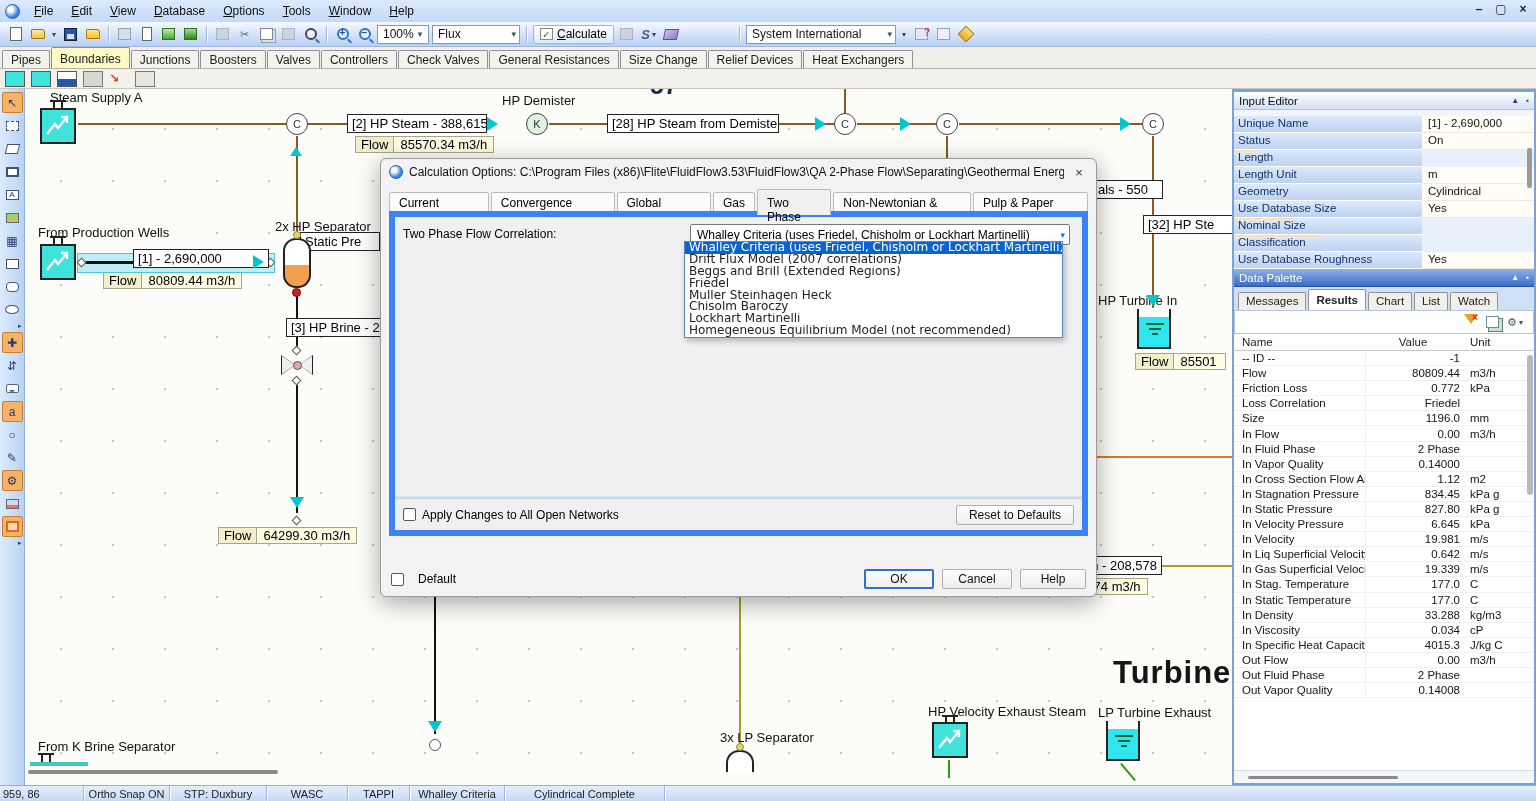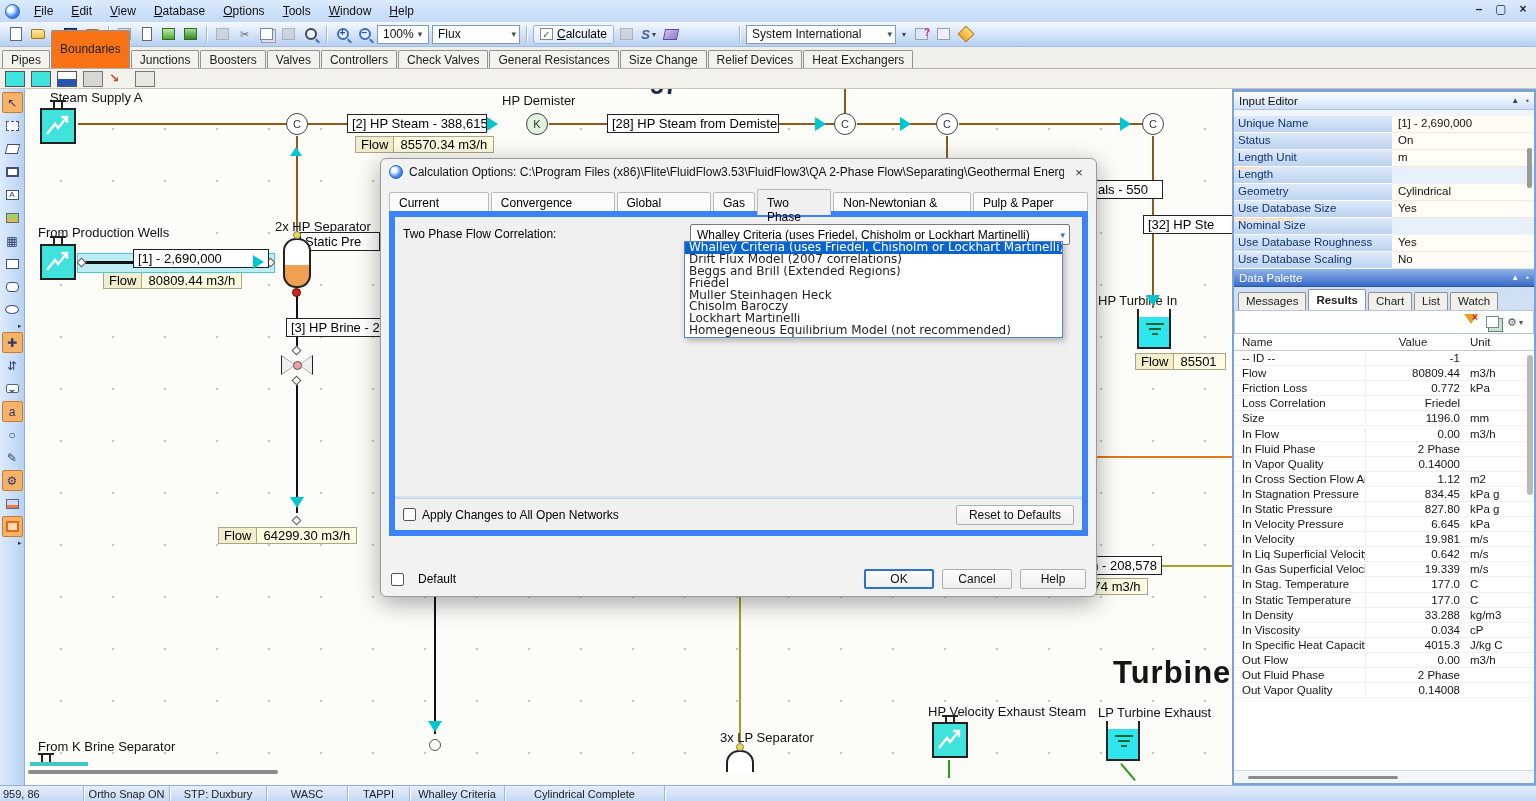--- a/index.html
+++ b/index.html
@@ -42,21 +42,21 @@
   .ic-lasso { color:#4a5a8a; font-size:13px; font-weight:bold; font-style:italic;}
   .ic-book { width:14px; height:11px; background:linear-gradient(135deg,#cfc2ee,#8f7ad0); border:1px solid #5a4a9a; transform:skewX(-12deg);}
   .ic-q { color:#c03a9a; font-weight:bold; }
   .ic-diamond { width:12px; height:12px; background:linear-gradient(#ffe27a,#f0a81e); border:1px solid #b07a10; transform:rotate(45deg);}
 
   
   .ftabs { position:absolute; left:0; top:47px; width:1536px; height:22px; background:#f0efe9; border-bottom:1px solid #b5b2a8;
     display:flex; align-items:flex-end; padding-left:2px;}
   .ftab { border:1px solid #8f9099; border-bottom:none; background:#f4f2ec; padding:2px 8px 3px; margin-right:1px;
     border-radius:2px 2px 0 0; color:#222; height:18px; }
-  .ftab.active { background:#f97316; height:38px; padding-top:11px; position:relative; z-index:2; }
+  .ftab.active { background:#fef9c3; height:21px; padding-top:4px; position:relative; z-index:2; }
 
   
   .palrow { position:absolute; left:0; top:69px; width:1536px; height:20px; background:#f2f1ec; border-bottom:1px solid #c9c6bc;
     display:flex; align-items:center; gap:6px; padding-left:5px;}
   .pic { width:20px; height:16px; border:1px solid #555; position:relative; background:#fff;}
   .pic.cyan { background:#3fe3dc; }
   .pic.half::after{content:"";position:absolute;left:0;bottom:0;width:100%;height:7px;background:#2456b0;}
   .pic.grey { background:#d8d8d2; border-color:#777;}
   .pic.flare { border:none; background:none; color:#d83a10; font-weight:bold; font-size:12px;}
 
@@ -152,21 +152,21 @@
   .panel { position:absolute; left:1232px; top:89px; width:304px; height:696px; background:#e7f0fb;
     border:2px solid #7aa2d8; border-top-width:3px; display:flex; flex-direction:column; font-size:11.5px; }
   .phdr { height:18px; background:linear-gradient(#fdfeff,#cfe0f6); border-bottom:1px solid #aac4e4;
     display:flex; align-items:center; padding:0 5px; color:#111;}
   .phdr .t { flex:1; }
   .phdr .mini { font-size:8px; color:#345; margin-left:7px;}
   .phdr.dark { background:linear-gradient(#8fb3e8,#3a6cc8); color:#fff; border-bottom:1px solid #2a54a0;}
   .phdr.dark .mini { color:#fff; }
   .iegap { height:6px; background:#f2f6fc; }
   .ierow { display:flex; height:17px; }
-  .ierow .l { width:158px; background:linear-gradient(#dce9fa,#bdd3ef); color:#14336e; padding:1px 4px; border-bottom:1px solid #fff; overflow:hidden; white-space:nowrap;}
+  .ierow .l { width:188px; background:linear-gradient(#dce9fa,#bdd3ef); color:#14336e; padding:1px 4px; border-bottom:1px solid #fff; overflow:hidden; white-space:nowrap;}
   .ierow .v { flex:1; background:#fffdf6; padding:1px 6px; border-bottom:1px solid #f0ead8; overflow:hidden; white-space:nowrap; color:#111;}
   .ierow .v.hl { background:#f9dfc0; }
   .dptabs { height:23px; background:#cfe0f5; display:flex; align-items:flex-end; padding:3px 4px 0; gap:2px;}
   .dptab { border:1px solid #8f9099; border-bottom:none; background:#f0efe9; padding:2px 7px; border-radius:2px 2px 0 0; height:18px; color:#222;}
   .dptab.active { background:#fff; height:21px; padding-top:4px; font-weight:bold;}
   .dptools { height:24px; background:#fff; border:1px solid #b8c6da; display:flex; align-items:center; justify-content:flex-end; gap:8px; padding:0 10px;}
   .funnel { width:0; height:0; border:7px solid transparent; border-top:10px solid #e8a02a; position:relative;}
   .funnel::after { content:"×"; position:absolute; left:1px; top:-12px; color:#d02020; font-weight:bold; font-size:10px;}
   .copyic { width:13px; height:12px; background:#fff; border:1px solid #789; box-shadow:3px 3px 0 #cfe0d0, 3px 3px 0 1px #587;}
   .setic { color:#456; display:flex; align-items:center; gap:2px; font-size:11px;}
@@ -529,46 +529,46 @@
     <div class="iescroll"></div>
     <div class="ierow">
         <span class="l">Unique Name</span>
         <span class="v">[1] - 2,690,000</span>
       </div>
     <div class="ierow">
         <span class="l">Status</span>
         <span class="v">On</span>
       </div>
     <div class="ierow">
+        <span class="l">Length</span>
+        <span class="v hl">15</span>
+      </div>
+    <div class="ierow">
         <span class="l">Length Unit</span>
         <span class="v">m</span>
       </div>
     <div class="ierow">
-        <span class="l">Length</span>
-        <span class="v hl">15</span>
-      </div>
-    <div class="ierow">
         <span class="l">Geometry</span>
         <span class="v">Cylindrical</span>
       </div>
     <div class="ierow">
         <span class="l">Use Database Size</span>
         <span class="v">Yes</span>
       </div>
     <div class="ierow">
         <span class="l">Nominal Size</span>
         <span class="v hl">1200 mm</span>
       </div>
     <div class="ierow">
+        <span class="l">Classification</span>
+        <span class="v hl">PED-BB PN16</span>
+      </div>
+    <div class="ierow">
         <span class="l">Use Database Roughness</span>
         <span class="v">Yes</span>
-      </div>
-    <div class="ierow">
-        <span class="l">Use Database Scaling</span>
-        <span class="v">No</span>
       </div>
   </div>
 
   <div class="phdr dark">
     <span class="t">Data Palette</span>
     <span class="mini">▲</span>
     <span class="mini">▪</span>
   </div>
   <div class="dptabs">
     <span class="dptab">Messages</span>

